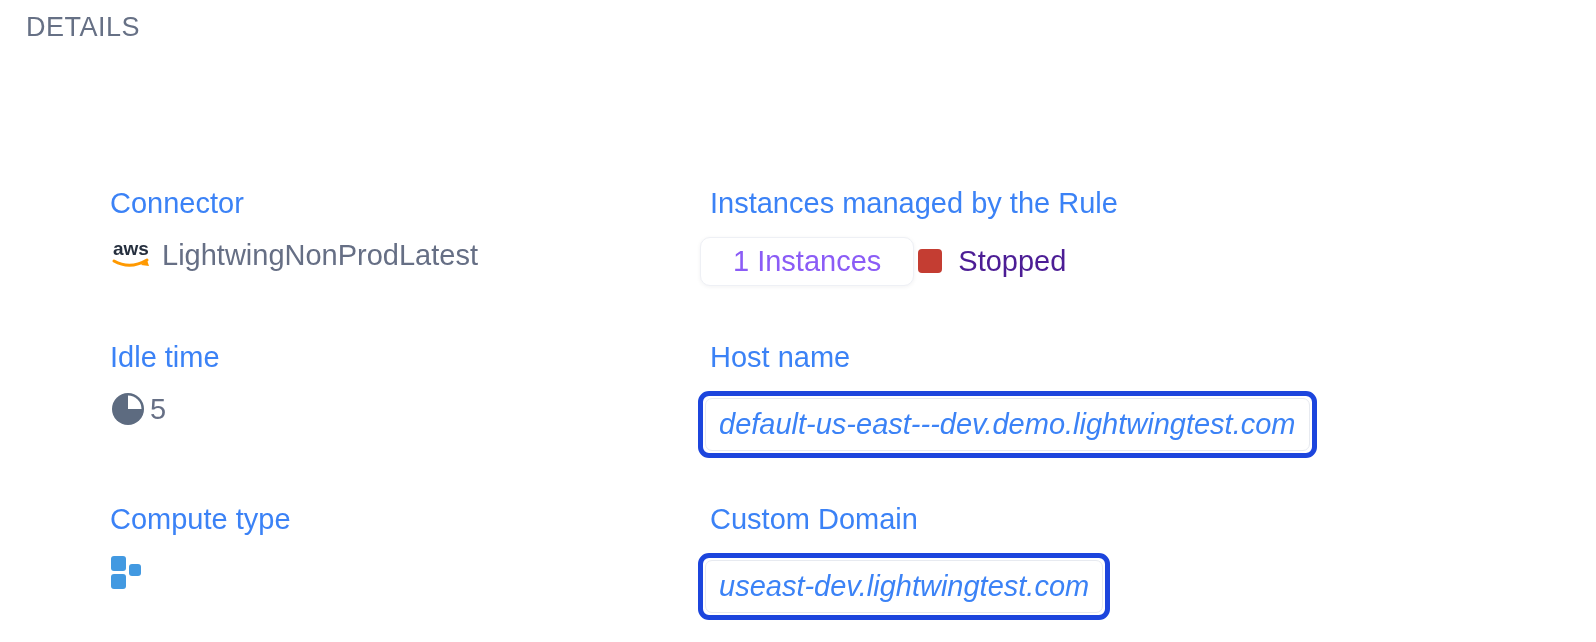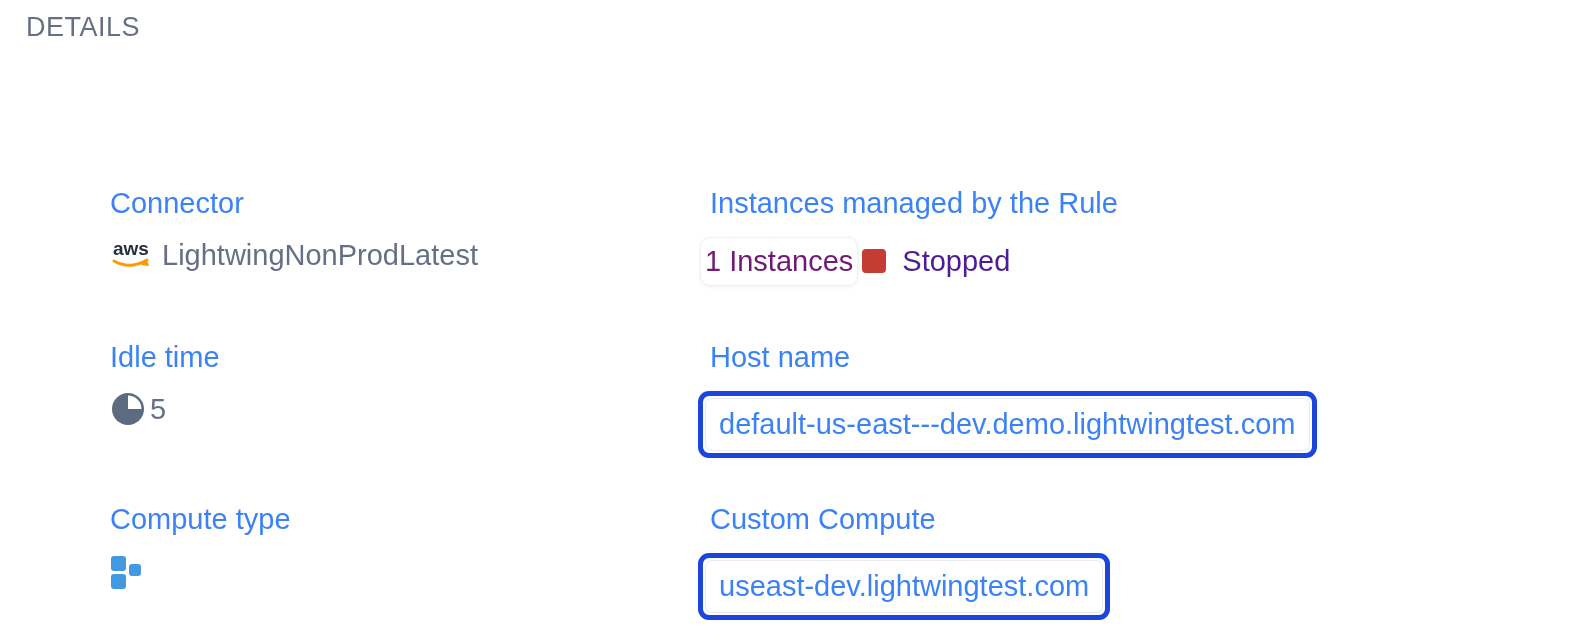--- a/index.html
+++ b/index.html
@@ -48,23 +48,23 @@
   .instances-row {
     display: flex;
     align-items: center;
     margin-left: -10px; 
   }
   .instances-chip {
     background: #ffffff;
     border: 1px solid #eef0f5;
     box-shadow: 0 1px 4px rgba(30,41,59,0.06);
     border-radius: 10px;
-    padding: 7px 4px;
+    padding: 7px 32px;
     font-size: 29px;
-    color: #701a75;
+    color: #8b5cf6;
     cursor: pointer;
   }
   .status-square {
     width: 24px; height: 24px;
     border-radius: 4px;
     background: #c43d32;
     margin-left: 4px;
     flex: 0 0 auto;
   }
   .status-text {
@@ -74,20 +74,21 @@
   }
 
   
   .focus-box {
     display: inline-block;
     border: 5px solid #1c45dd;
     border-radius: 11px;
     padding: 2px;
     margin-left: -12px; 
     background: #ffffff;
+    font-style: italic;
   }
   .link-chip {
     display: block;
     background: #ffffff;
     border: 1px solid #e7eaf0;
     border-radius: 7px;
     padding: 9px 13px;
     font-size: 29px;
     color: #3b82f6;
     text-decoration: none;
@@ -146,19 +147,19 @@
     <div class="field-value-row">
       <svg class="compute-icon" viewBox="0 0 36 44">
         <rect x="1" y="3" width="15" height="15" rx="3" fill="#4299e1"></rect>
         <rect x="19" y="11" width="12" height="12" rx="3" fill="#4299e1"></rect>
         <rect x="1" y="21" width="15" height="15" rx="3" fill="#4299e1"></rect>
       </svg>
     </div>
   </div>
 
   <div class="field">
-    <div class="field-label">Custom Compute</div>
+    <div class="field-label">Custom Domain</div>
     <span class="focus-box">
       <a class="link-chip">useast-dev.lightwingtest.com</a>
     </span>
   </div>
 
 </div>
 
 </body></html>

